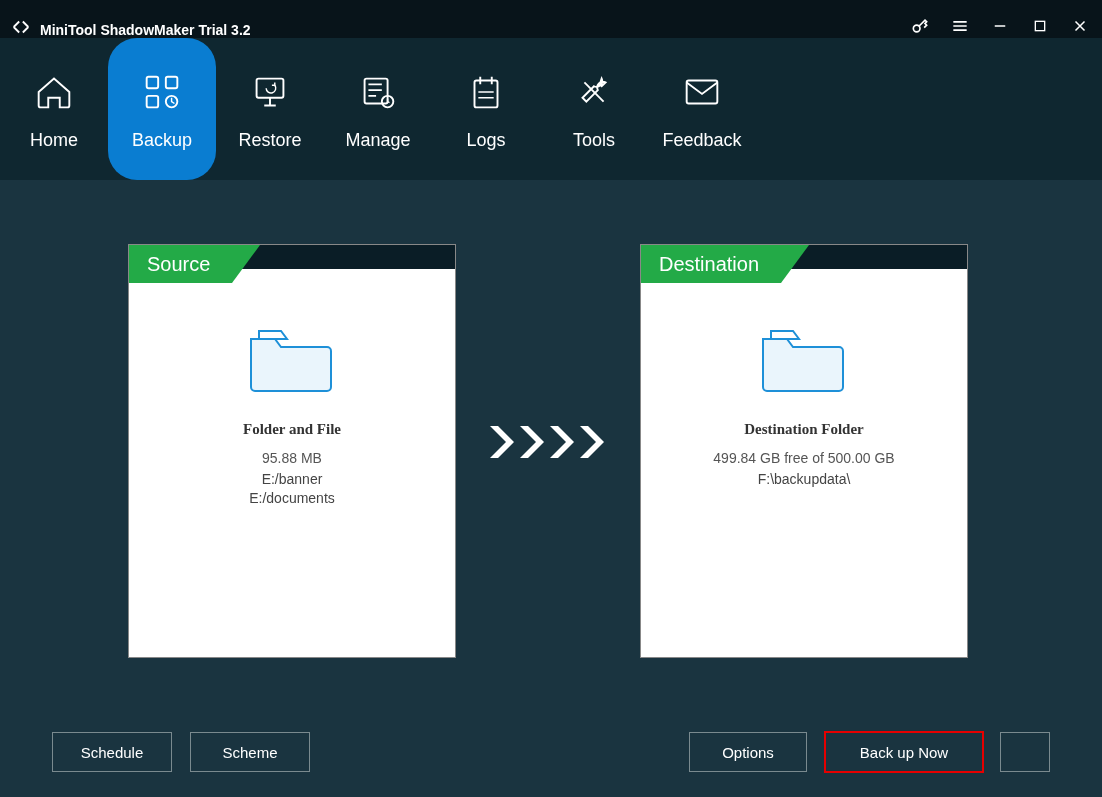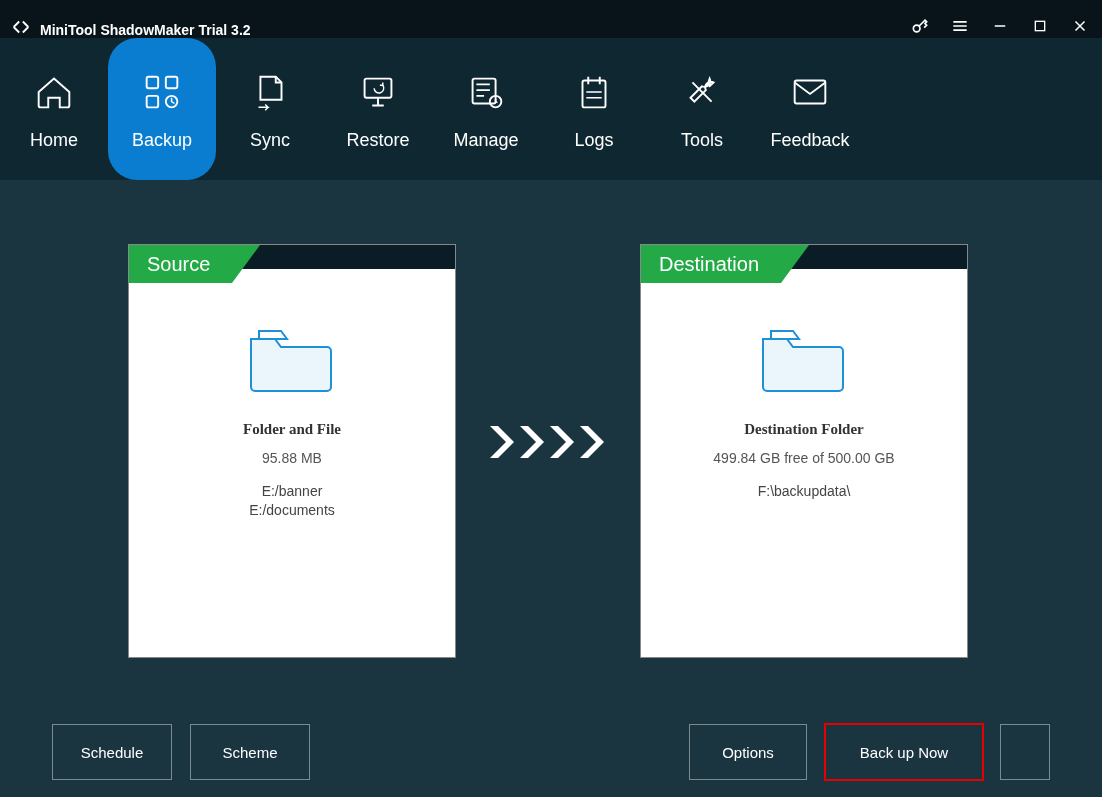--- a/index.html
+++ b/index.html
@@ -84,21 +84,21 @@
   border-top: 0 solid transparent;
   border-bottom: 38px solid transparent;
   border-left: 28px solid #23aa47;
 }
 .panel-body {
   text-align: center;
   color: #333;
 }
 .folder-icon { margin: 52px auto 24px; width: 94px; height: 76px; }
 .panel-title { font-weight: bold; font-size: 15px; margin-bottom: 12px; font-family: Liberation Serif, serif; }
-.panel-sub { font-size: 14px; color: #555; margin-bottom: 16px; }
+.panel-sub { font-size: 14px; color: #555; margin-bottom: 4px; }
 .panel-path { font-size: 14px; color: #444; line-height: 1.35; }
 .chevrons {
   position: absolute;
   left: 490px;
   top: 242px;
   display: flex;
   color: #fff;
 }
 .chevrons svg { display: block; }
 .footer {
@@ -109,21 +109,21 @@
   height: 90px;
   display: flex;
   align-items: center;
   padding: 0 52px;
   gap: 18px;
 }
 .btn {
   border: 1px solid #7a8a8f;
   background: transparent;
   color: #fff;
-  height: 56px;
+  height: 40px;
   padding: 0 24px;
   font-size: 15px;
   cursor: pointer;
   display: inline-flex;
   align-items: center;
   justify-content: center;
 }
 .btn.schedule, .btn.scheme { width: 120px; }
 .footer .spacer { flex: 1; }
 .btn.options { width: 118px; }
@@ -190,30 +190,20 @@
           <rect x="8" y="28" width="12" height="12" rx="2"></rect>
           <circle cx="34" cy="34" r="6"></circle>
           <path d="M34 30v4l3 2" stroke-width="1.5"></path>
         </svg>
     </span>
     <span class="nav-label">Backup</span>
   </div>
   <div class="nav-item">
     <span class="nav-icon">
       <svg width="46" height="46" viewBox="0 0 48 48" fill="none" stroke="#fff" stroke-width="2">
-          <path d="M14 8h16l6 6v18H14z"></path>
-          <path d="M30 8v6h6"></path>
-          <path d="M12 40h10l-3-3m3 3l-3 3" stroke-width="1.5"></path>
-        </svg>
-    </span>
-    <span class="nav-label">Sync</span>
-  </div>
-  <div class="nav-item">
-    <span class="nav-icon">
-      <svg width="46" height="46" viewBox="0 0 48 48" fill="none" stroke="#fff" stroke-width="2">
           <rect x="10" y="10" width="28" height="20" rx="2"></rect>
           <path d="M18 38h12M24 30v8"></path>
           <path d="M20 20a5 5 0 109-3" stroke-width="1.5"></path>
           <path d="M29 14v3h-3" stroke-width="1.5"></path>
         </svg>
     </span>
     <span class="nav-label">Restore</span>
   </div>
   <div class="nav-item">
     <span class="nav-icon">

